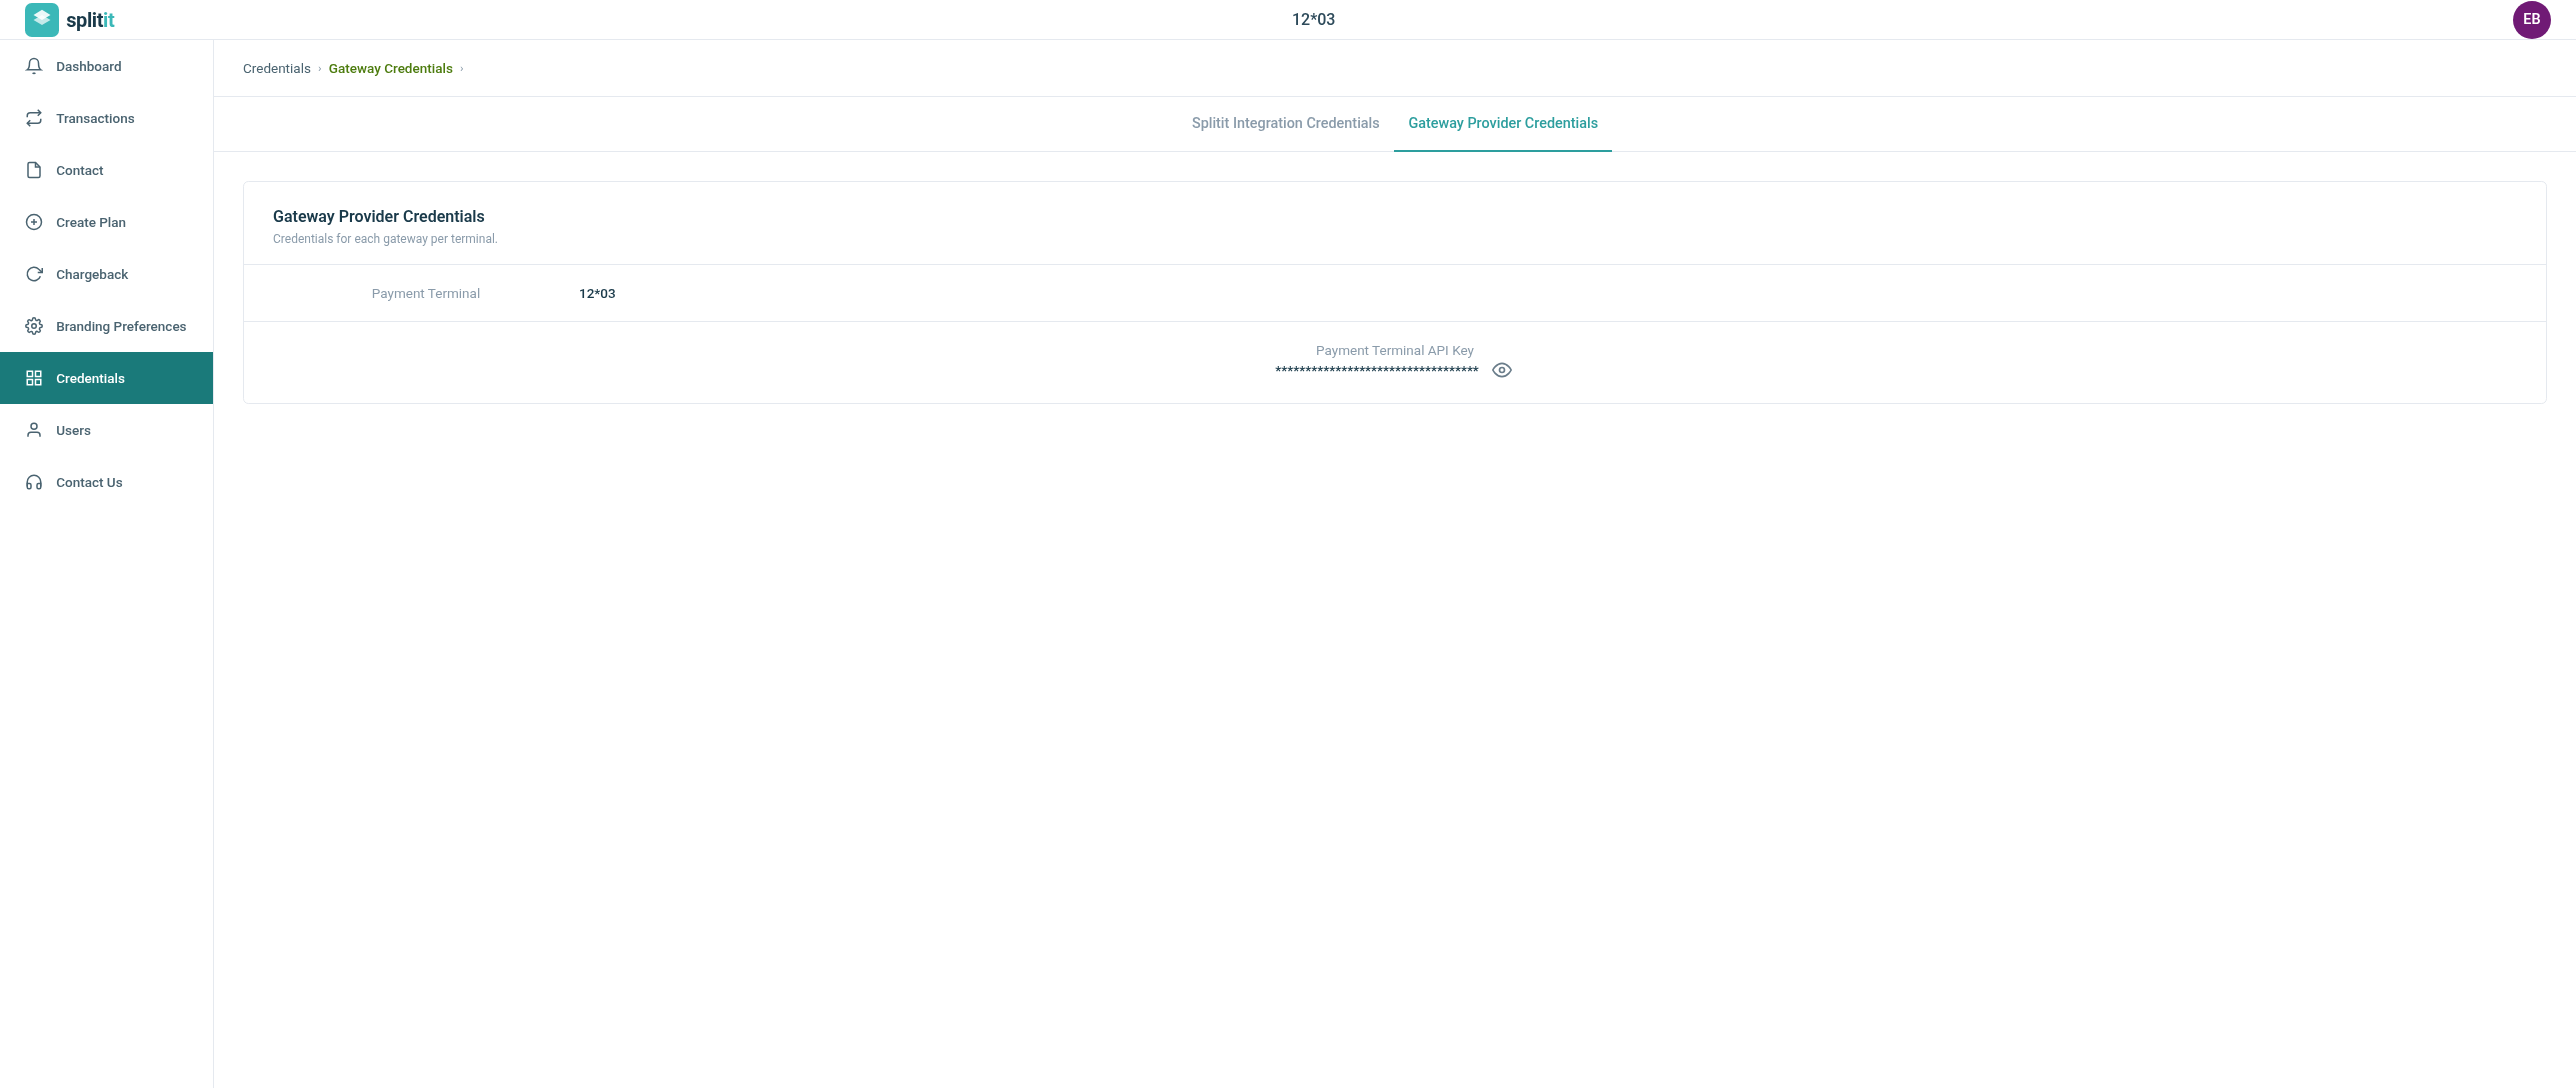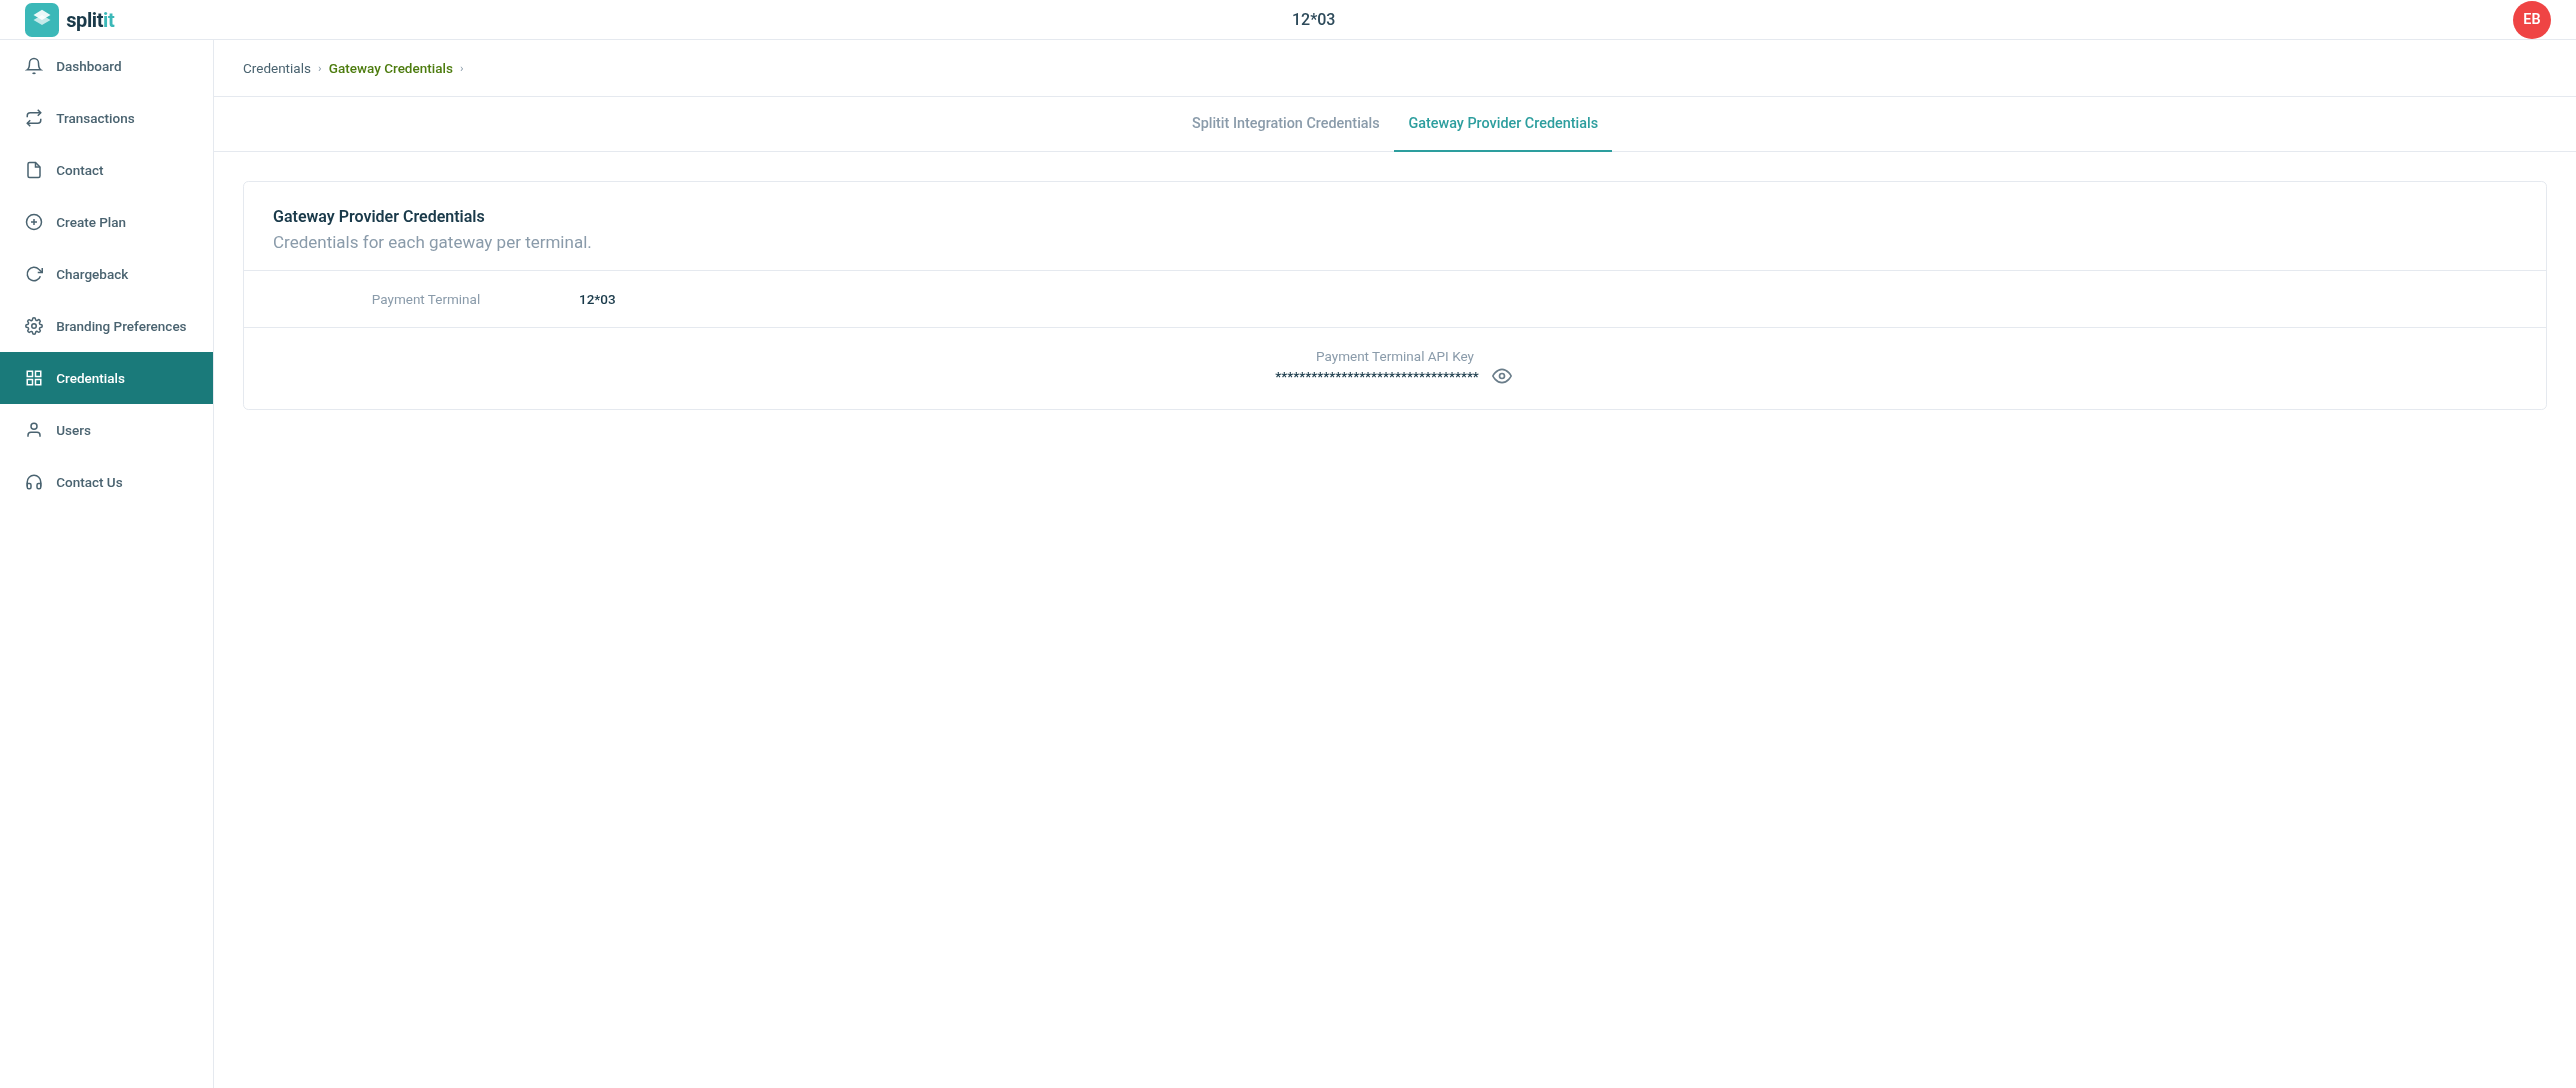--- a/index.html
+++ b/index.html
@@ -35,21 +35,21 @@
     .logo-text span { color: #1a3a4a; }
     .header-center {
       font-size: 16px;
       font-weight: 500;
       color: #2d4a5a;
     }
     .avatar {
       width: 38px;
       height: 38px;
       border-radius: 50%;
-      background: #ef4444;
+      background: #701a75;
       color: #fff;
       font-size: 14.4px;
       font-weight: 600;
       display: flex;
       align-items: center;
       justify-content: center;
       cursor: pointer;
     }
 
     
@@ -162,21 +162,21 @@
       padding: 25px 29px 18px;
       border-bottom: 0.9px solid #e5e9ef;
     }
     .card-title {
       font-size: 16px;
       font-weight: 600;
       color: #1a3a4a;
       margin-bottom: 5.4px;
     }
     .card-subtitle {
-      font-size: 17px;
+      font-size: 12px;
       color: #8a9baa;
     }
 
     
     .data-row {
       display: flex;
       align-items: center;
       padding: 20px 29px;
       border-bottom: 0.9px solid #e5e9ef;
       text-align: center;

